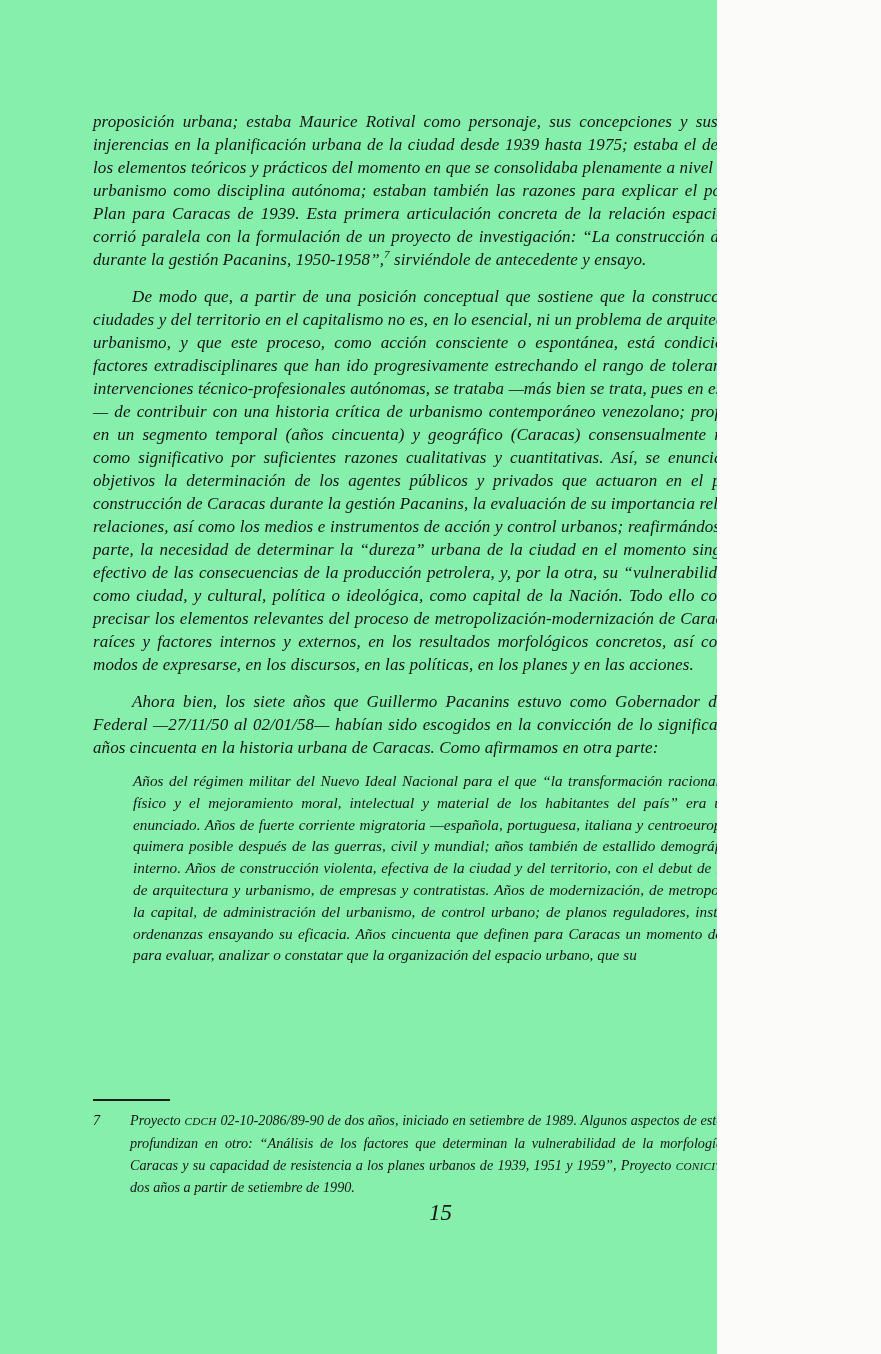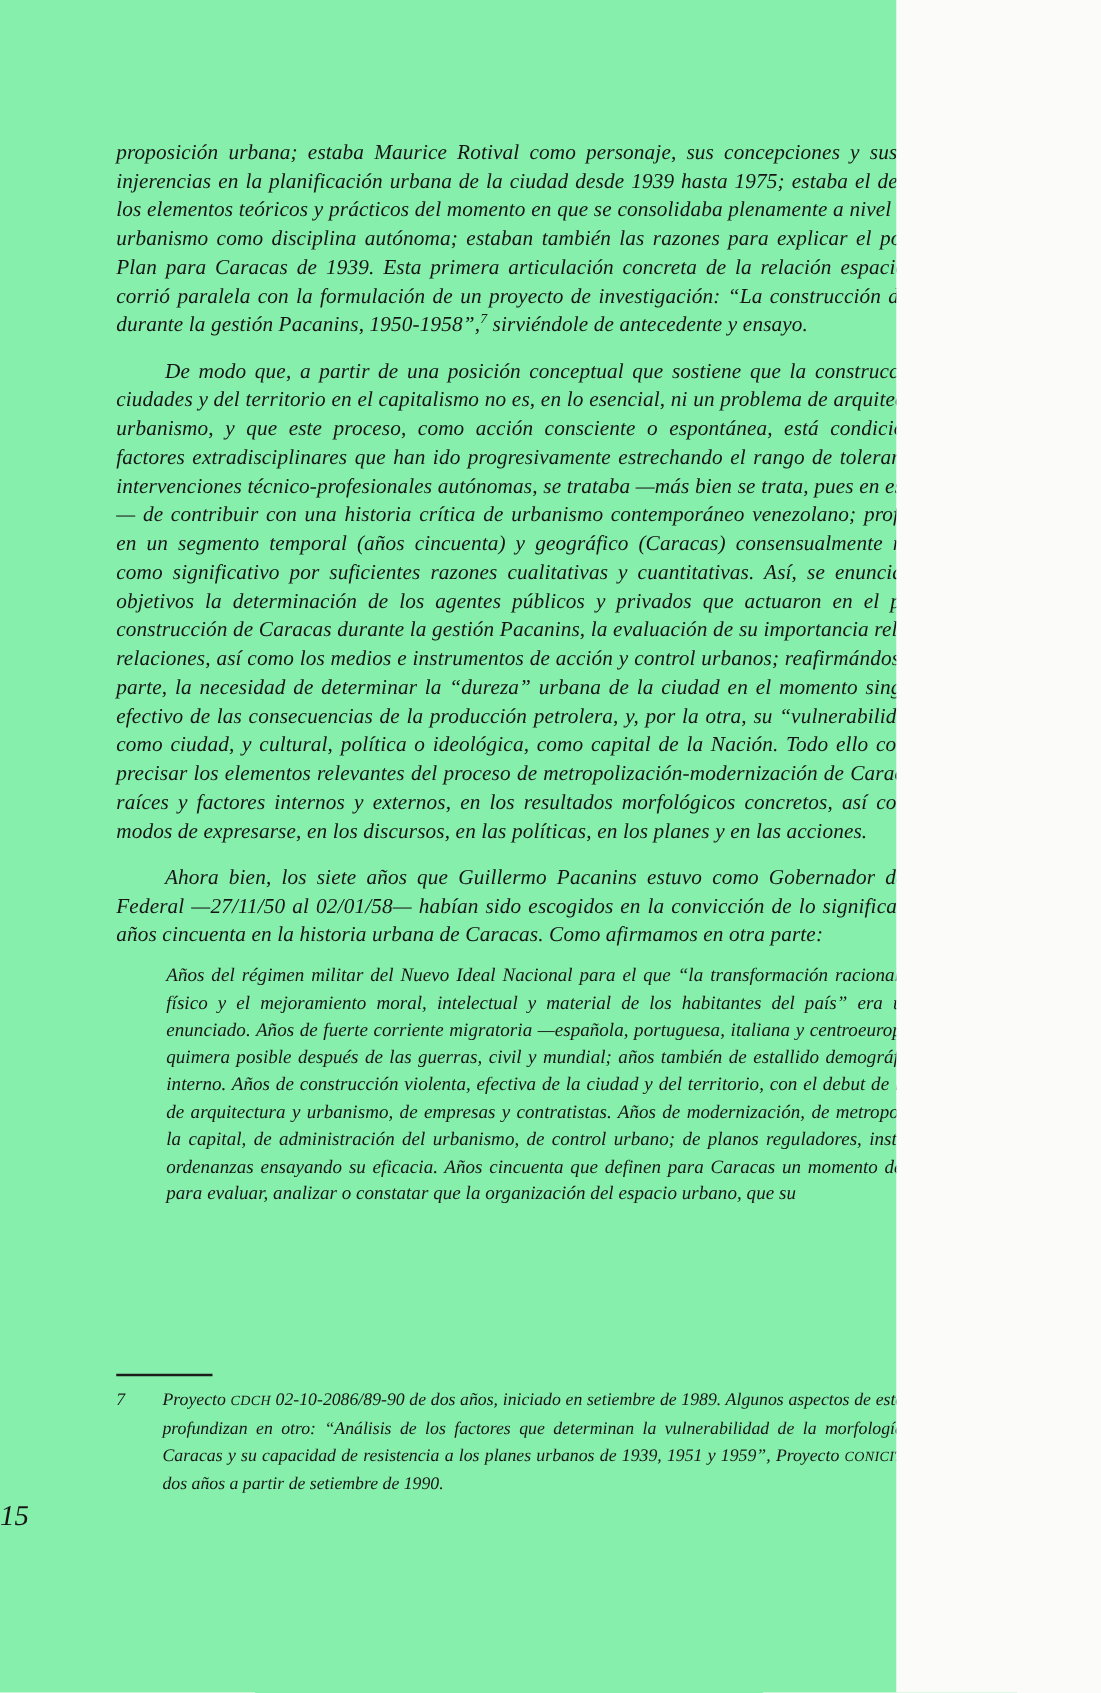--- a/index.html
+++ b/index.html
@@ -63,21 +63,21 @@
     line-height: 21.8px;
   }
   .fn-num { flex: 0 0 37px; }
   .fn-text { flex: 1; text-align: justify; }
   .sc { font-size: 11.2px; letter-spacing: 0.3px; margin-top: 23px; }
   .page-number {
     position: absolute;
     top: 1200px;
     left: 0;
     width: 881px;
-    text-align: left;
+    text-align: center;
     font-size: 23px;
   }
 </style>
 </head>
 <body>
 
 <div class="page">
 
   <div class="content">
 

